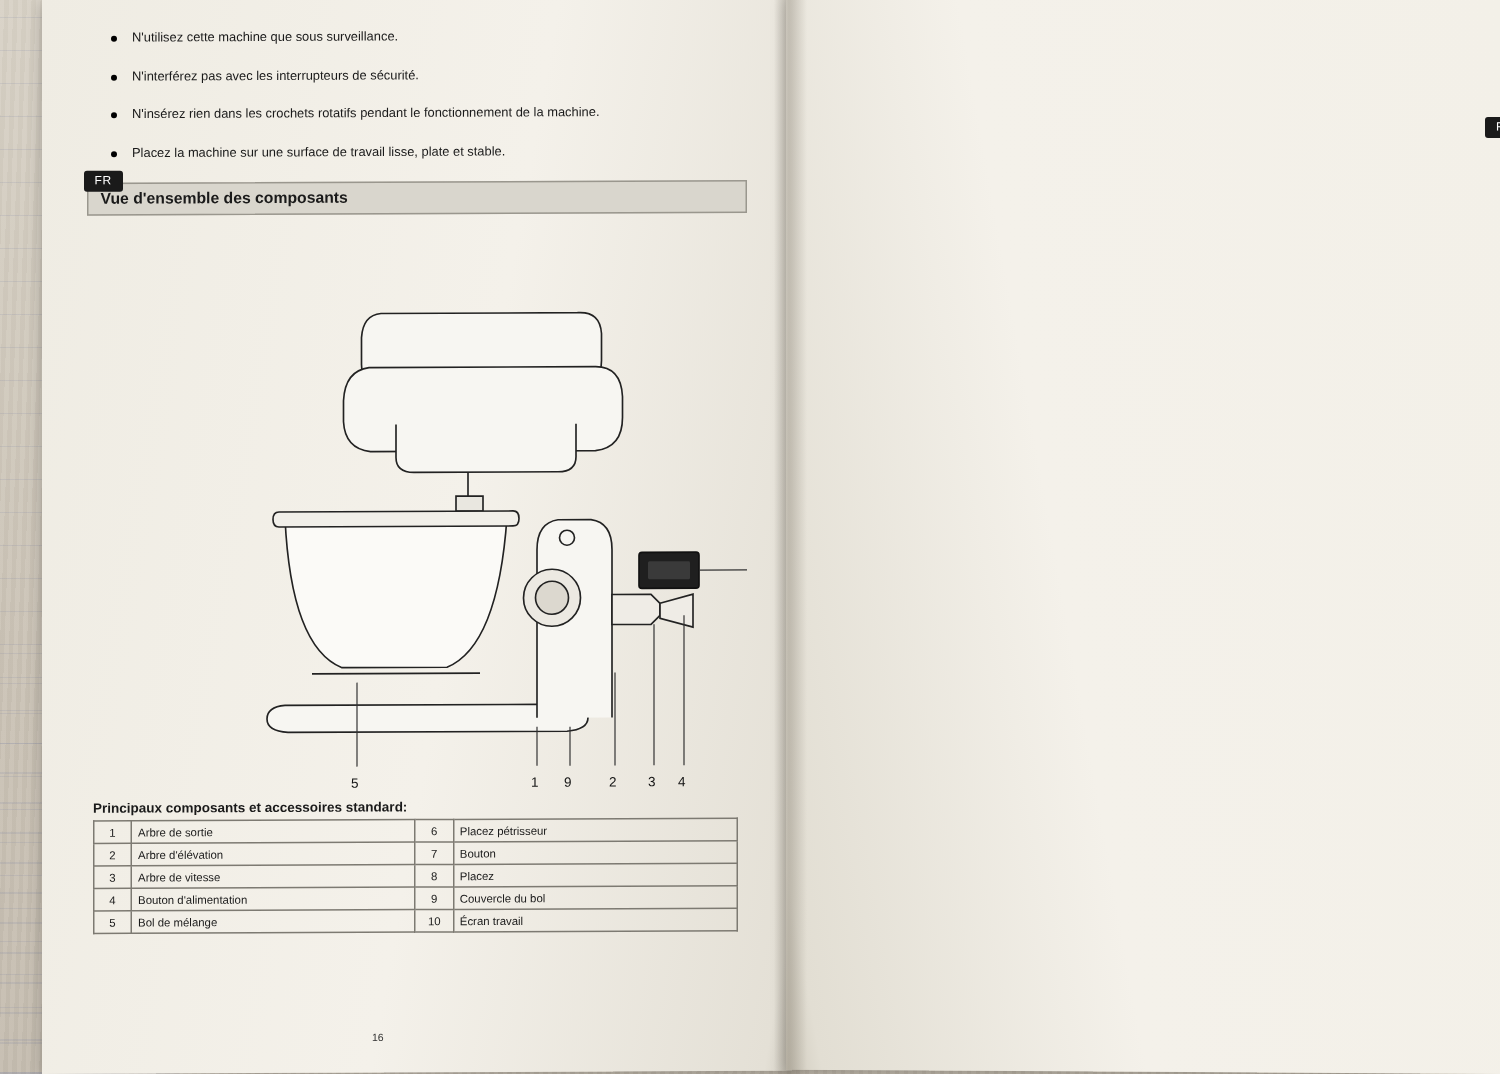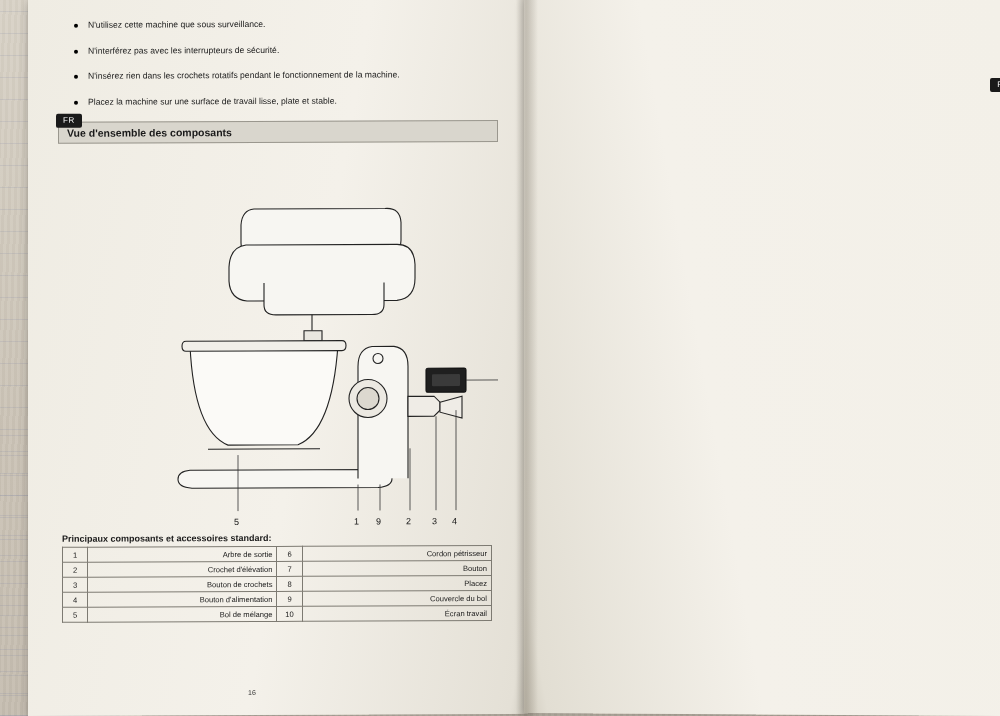--- a/index.html
+++ b/index.html
@@ -147,21 +147,21 @@
     font-size: 7.6px;
     width: 430px;
     margin-left: 4px;
   }
   table.parts td {
     border: 1px solid #7d7a72;
     padding: 2.5px 4px;
     height: 9px;
   }
   td.num { width: 16px; text-align: center; }
-  td.lab { width: 180px; text-align: right; }
+  td.lab { width: 180px; }
 
   .page-num {
     position: absolute;
     font-size: 7px;
     color: #333;
   }
 </style>
 </head>
 <body>
 
@@ -264,31 +264,31 @@
         </svg>
       </div>
 
       <div class="parts-title">Principaux composants et accessoires standard:</div>
       <table class="parts">
         <tbody>
           <tr>
             <td class="num">1</td>
             <td class="lab">Arbre de sortie</td>
             <td class="num">6</td>
-            <td class="lab">Cordon pétrisseur</td>
+            <td class="lab">Placez pétrisseur</td>
           </tr>
           <tr>
             <td class="num">2</td>
-            <td class="lab">Crochet d'élévation</td>
+            <td class="lab">Arbre d'élévation</td>
             <td class="num">7</td>
             <td class="lab">Bouton</td>
           </tr>
           <tr>
             <td class="num">3</td>
-            <td class="lab">Bouton de crochets</td>
+            <td class="lab">Arbre de vitesse</td>
             <td class="num">8</td>
             <td class="lab">Placez</td>
           </tr>
           <tr>
             <td class="num">4</td>
             <td class="lab">Bouton d'alimentation</td>
             <td class="num">9</td>
             <td class="lab">Couvercle du bol</td>
           </tr>
           <tr>

